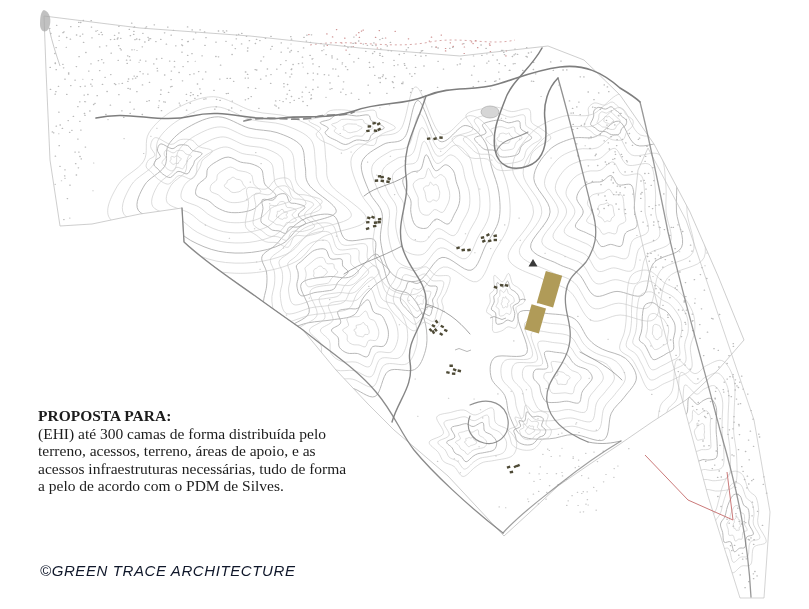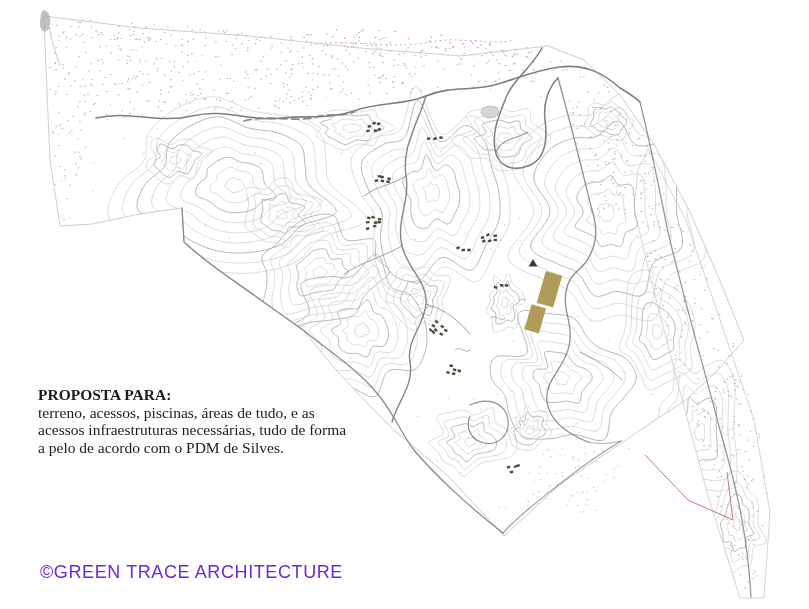--- a/index.html
+++ b/index.html
@@ -2,28 +2,28 @@
 <html><head>
 <meta charset="utf-8">
 <style>
   html,body{margin:0;padding:0;background:#ffffff;}
   .canvas{
     position:relative;width:809px;height:609px;background:#fff;overflow:hidden;
     font-family:"Liberation Serif", serif;
   }
   .map-svg{position:absolute;left:0;top:0;}
   .proposal{
-    position:absolute;left:38px;top:386px;width:340px;
+    position:absolute;left:38px;top:407px;width:340px;
     font-size:15.5px;line-height:17.6px;color:#1c1c1c;
   }
   .proposal .heading{font-weight:bold;}
   .copyright{
     position:absolute;left:40px;top:562px;
     font-family:"Liberation Sans", sans-serif;
-    font-size:18px;letter-spacing:.6px;color:#6d28d9;white-space:nowrap;
+    font-size:15px;letter-spacing:.6px;color:#0f172a;white-space:nowrap;font-style:italic;
   }
 </style>
 </head>
 <body>
 
 <div class="canvas">
 
   <svg id="map" class="map-svg" width="809" height="609" viewBox="0 0 809 609">
       <defs>
         <clipPath id="siteClip">
@@ -254,20 +254,21 @@
       </g>
       <g transform="rotate(16 545 303)">
         <rect x="537" y="272" width="17" height="33" fill="#b09b58"></rect>
         <rect x="532.5" y="308" width="15" height="26" fill="#b09b58"></rect>
       </g>
       <path d="M645,455 L688,500 L733,520 L727,472" fill="none" stroke="#c46a6a" stroke-width="0.9"></path>
     </svg>
 
   <div class="proposal">
     <div class="heading">PROPOSTA PARA:</div>
-    <div>terreno, acessos, piscinas, áreas de tudo, e as</div>
+    <div>(EHI) até 300 camas de forma distribuída pelo</div>
+    <div>terreno, acessos, terreno, áreas de apoio, e as</div>
     <div>acessos infraestruturas necessárias, tudo de forma</div>
     <div>a pelo de acordo com o PDM de Silves.</div>
   </div>
 
   <div class="copyright">©GREEN TRACE ARCHITECTURE</div>
 
 </div>
 
 </body></html>

